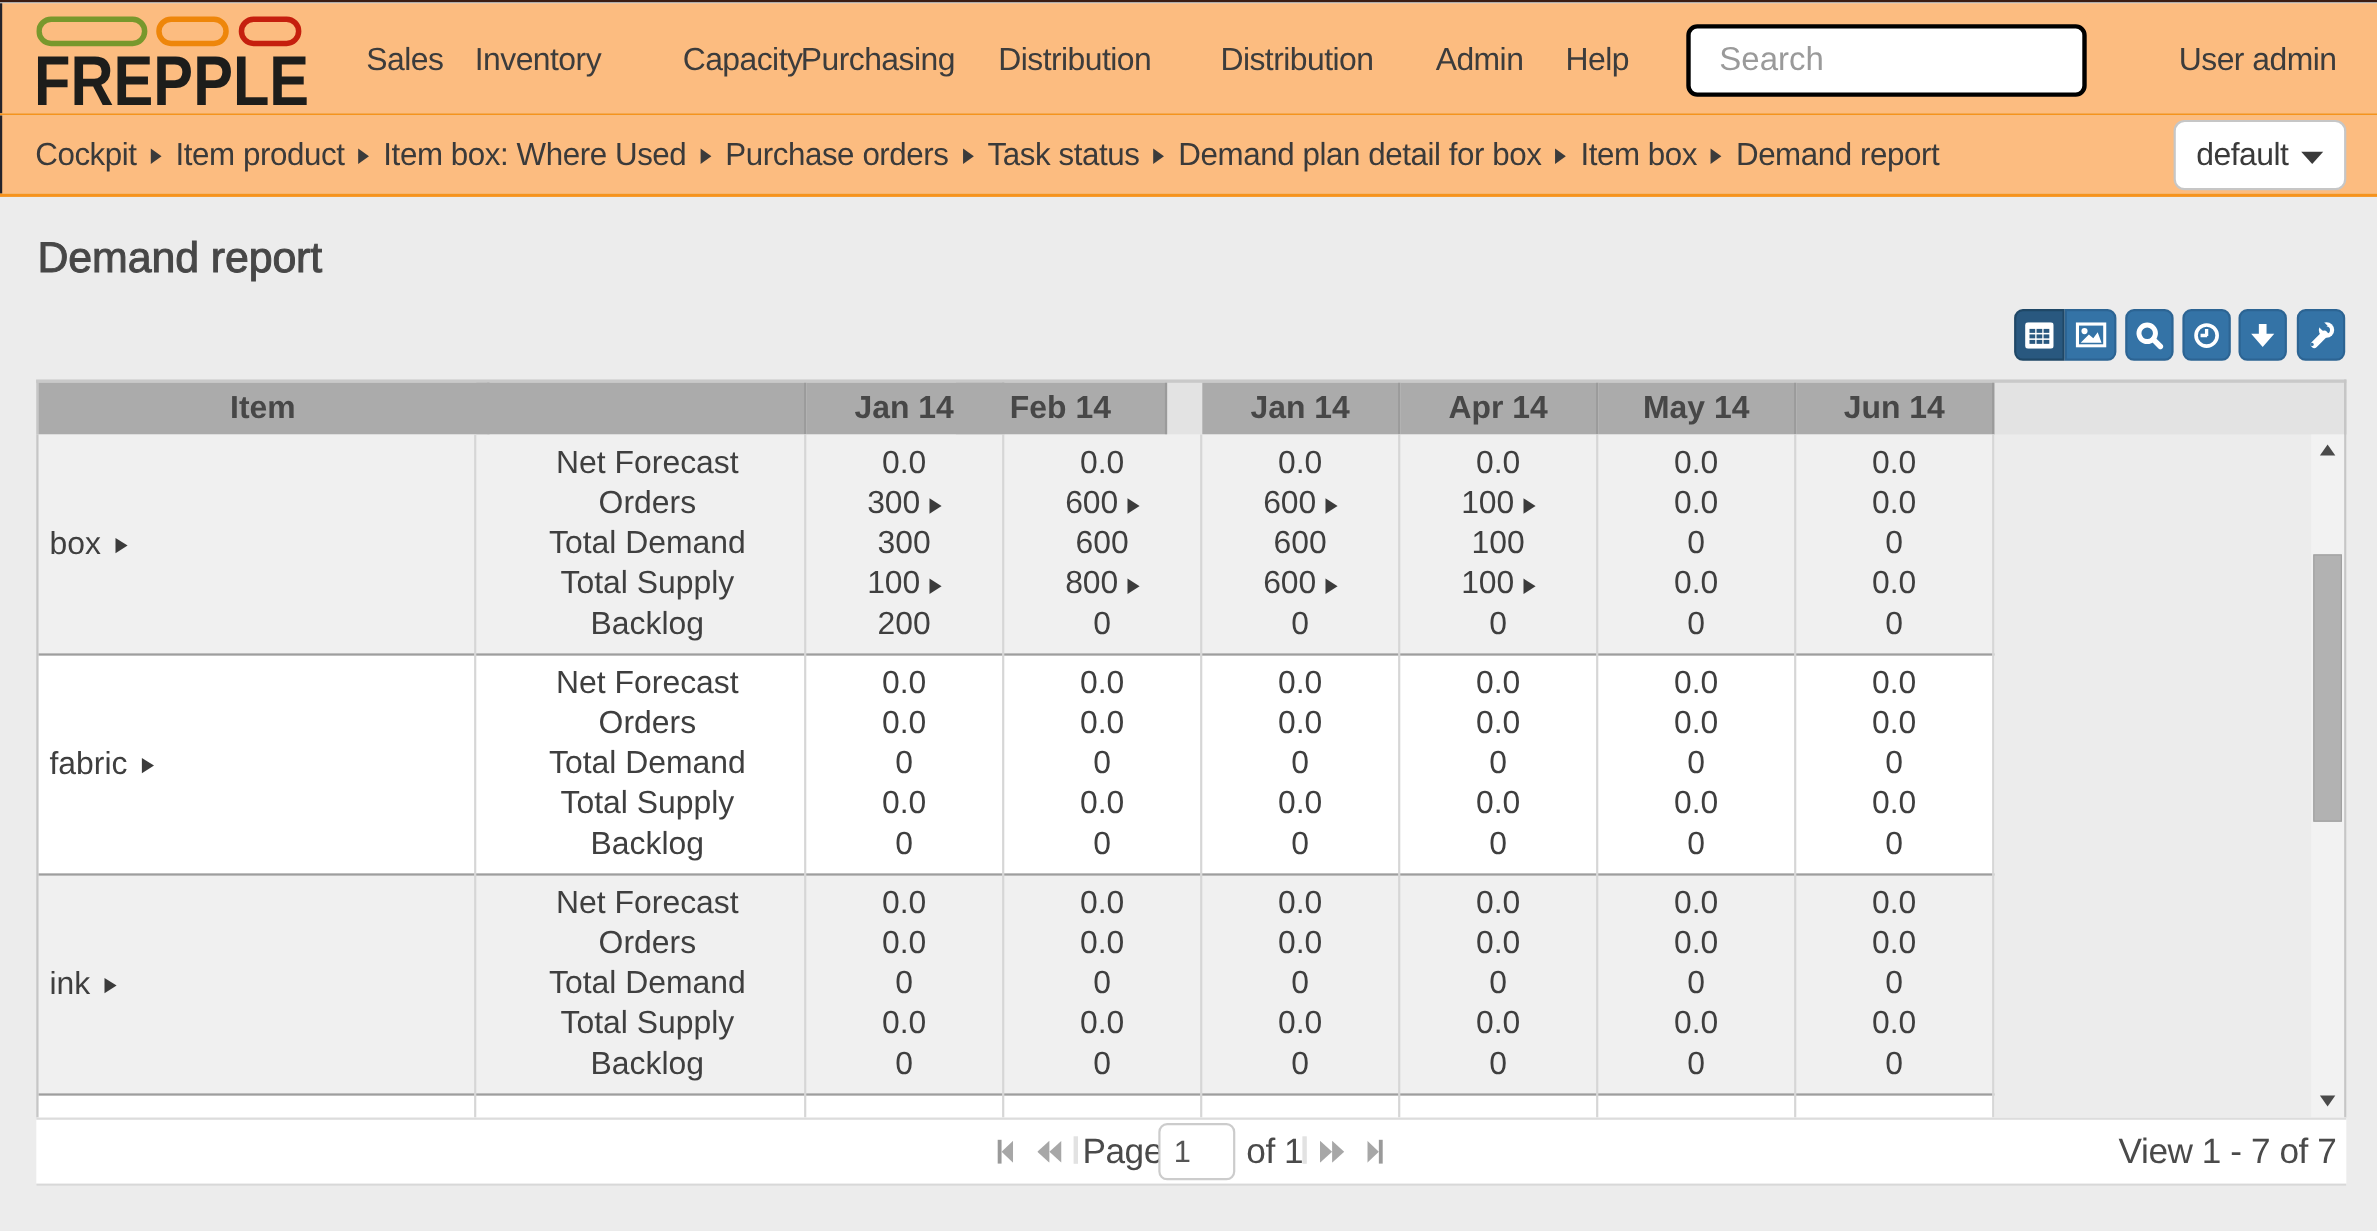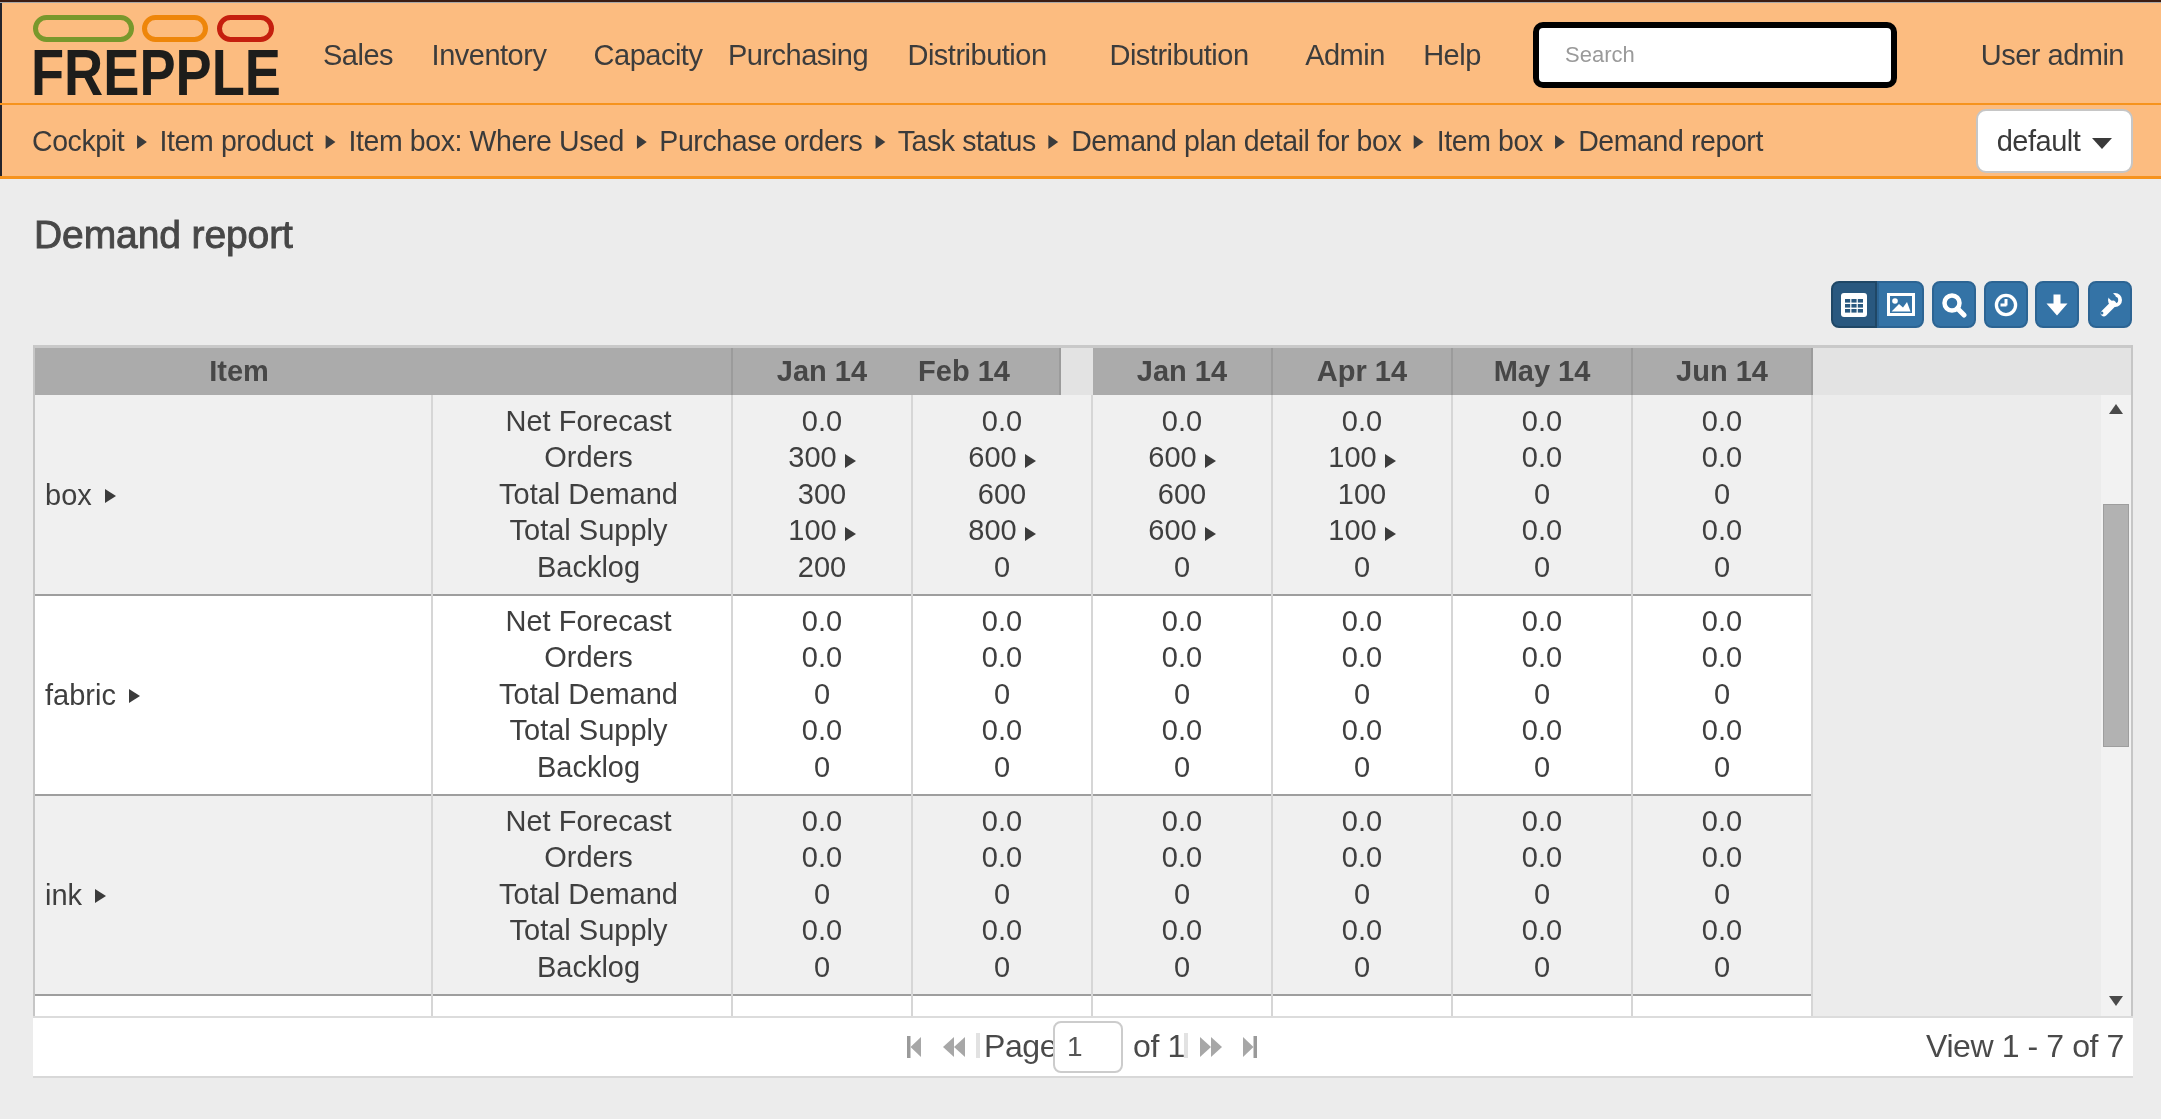--- a/index.html
+++ b/index.html
@@ -8,21 +8,21 @@
 .abs{position:absolute}
 
 .edge1{left:0;top:0;width:2161px;height:2px;background:#3b1c12}
 .edge2{left:0;top:2px;width:2161px;height:1px;background:#a8a8a8}
 
 .navbar{left:0;top:3px;width:2161px;height:100px;background:#fcbc80;border-left:2px solid #23232b}
 .navdiv{left:0;top:103px;width:2161px;height:2px;background:#f6931d}
 .crumbbar{left:0;top:105px;width:2161px;height:71px;background:#fcbc80;border-left:2px solid #23232b}
 .crumbdiv{left:0;top:176px;width:2161px;height:3px;background:#f6931d}
 .navitem{top:6px;height:99px;display:flex;align-items:center;font-size:29px;letter-spacing:-0.5px;color:#3c3c3c;transform:translateX(-50%)}
-.search{left:1533px;top:22px;width:364px;height:66px;background:#fff;border:6px solid #000000;border-radius:10px;font-size:22px;color:#9a9a9a;display:flex;align-items:center;padding-left:26px}
+.search{left:1533px;top:22px;width:364px;height:66px;background:#fff;border:4px solid #000000;border-radius:10px;font-size:30px;color:#9a9a9a;display:flex;align-items:center;padding-left:26px}
 .useradmin{top:6px;height:99px;right:37px;display:flex;align-items:center;font-size:29px;letter-spacing:-0.5px;color:#3c3c3c}
 
 .crumbs{left:32px;top:106px;transform-origin:0 50%;transform:scaleX(0.982);height:71px;display:flex;align-items:center;font-size:29px;letter-spacing:-0.4px;color:#3a3a3a;white-space:nowrap}
 .crumbs .s{width:0;height:0;border-left:10px solid #3b3b3b;border-top:7px solid transparent;border-bottom:7px solid transparent;margin:0 13px;flex:none}
 .defbtn{left:1976px;top:109px;width:157px;height:64px;background:#fff;border:2px solid #c6c6c6;border-radius:10px;display:flex;align-items:center;justify-content:center;font-size:29px;letter-spacing:-0.5px;color:#3a3a3a}
 .caret{width:0;height:0;border-top:11px solid #3a3a3a;border-left:10px solid transparent;border-right:10px solid transparent;margin-left:12px;margin-top:4px}
 
 .title{left:34px;top:213px;font-size:39px;letter-spacing:-0.1px;color:#474747;font-weight:400;-webkit-text-stroke:0.9px #474747}
 
 .tbtn{top:281px;height:47px;background:#3473a6;border:2px solid #2c6493;border-radius:8px;display:flex;align-items:center;justify-content:center}
@@ -61,23 +61,23 @@
 <div class="abs crumbbar"></div>
 <div class="abs crumbdiv"></div>
 
 <svg class="abs" style="left:33px;top:14px" width="250" height="85" viewBox="0 0 250 85">
   <rect x="2.5" y="3.5" width="96" height="22" rx="11" fill="none" stroke="#78982c" stroke-width="5"></rect>
   <rect x="111.5" y="3.5" width="61" height="22" rx="11" fill="none" stroke="#ee860a" stroke-width="5"></rect>
   <rect x="186.5" y="3.5" width="52" height="22" rx="11" fill="none" stroke="#c51f0e" stroke-width="5"></rect>
   <text x="-2" y="81" font-family="Liberation Sans, sans-serif" font-size="64" font-weight="700" fill="#1d1d1b" textLength="250" lengthAdjust="spacingAndGlyphs">FREPPLE</text>
 </svg>
 
-<div class="abs navitem" style="left:358px">Sales</div>
+<div class="abs navitem" style="left:368px">Sales</div>
 <div class="abs navitem" style="left:489px">Inventory</div>
-<div class="abs navitem" style="left:648px">Capacity</div>
+<div class="abs navitem" style="left:675px">Capacity</div>
 <div class="abs navitem" style="left:798px">Purchasing</div>
 <div class="abs navitem" style="left:977px">Distribution</div>
 <div class="abs navitem" style="left:1179px">Distribution</div>
 <div class="abs navitem" style="left:1345px">Admin</div>
 <div class="abs navitem" style="left:1452px">Help</div>
 <div class="abs search">Search</div>
 <div class="abs useradmin">User admin</div>
 
 <div class="abs crumbs">
   <span>Cockpit</span>

